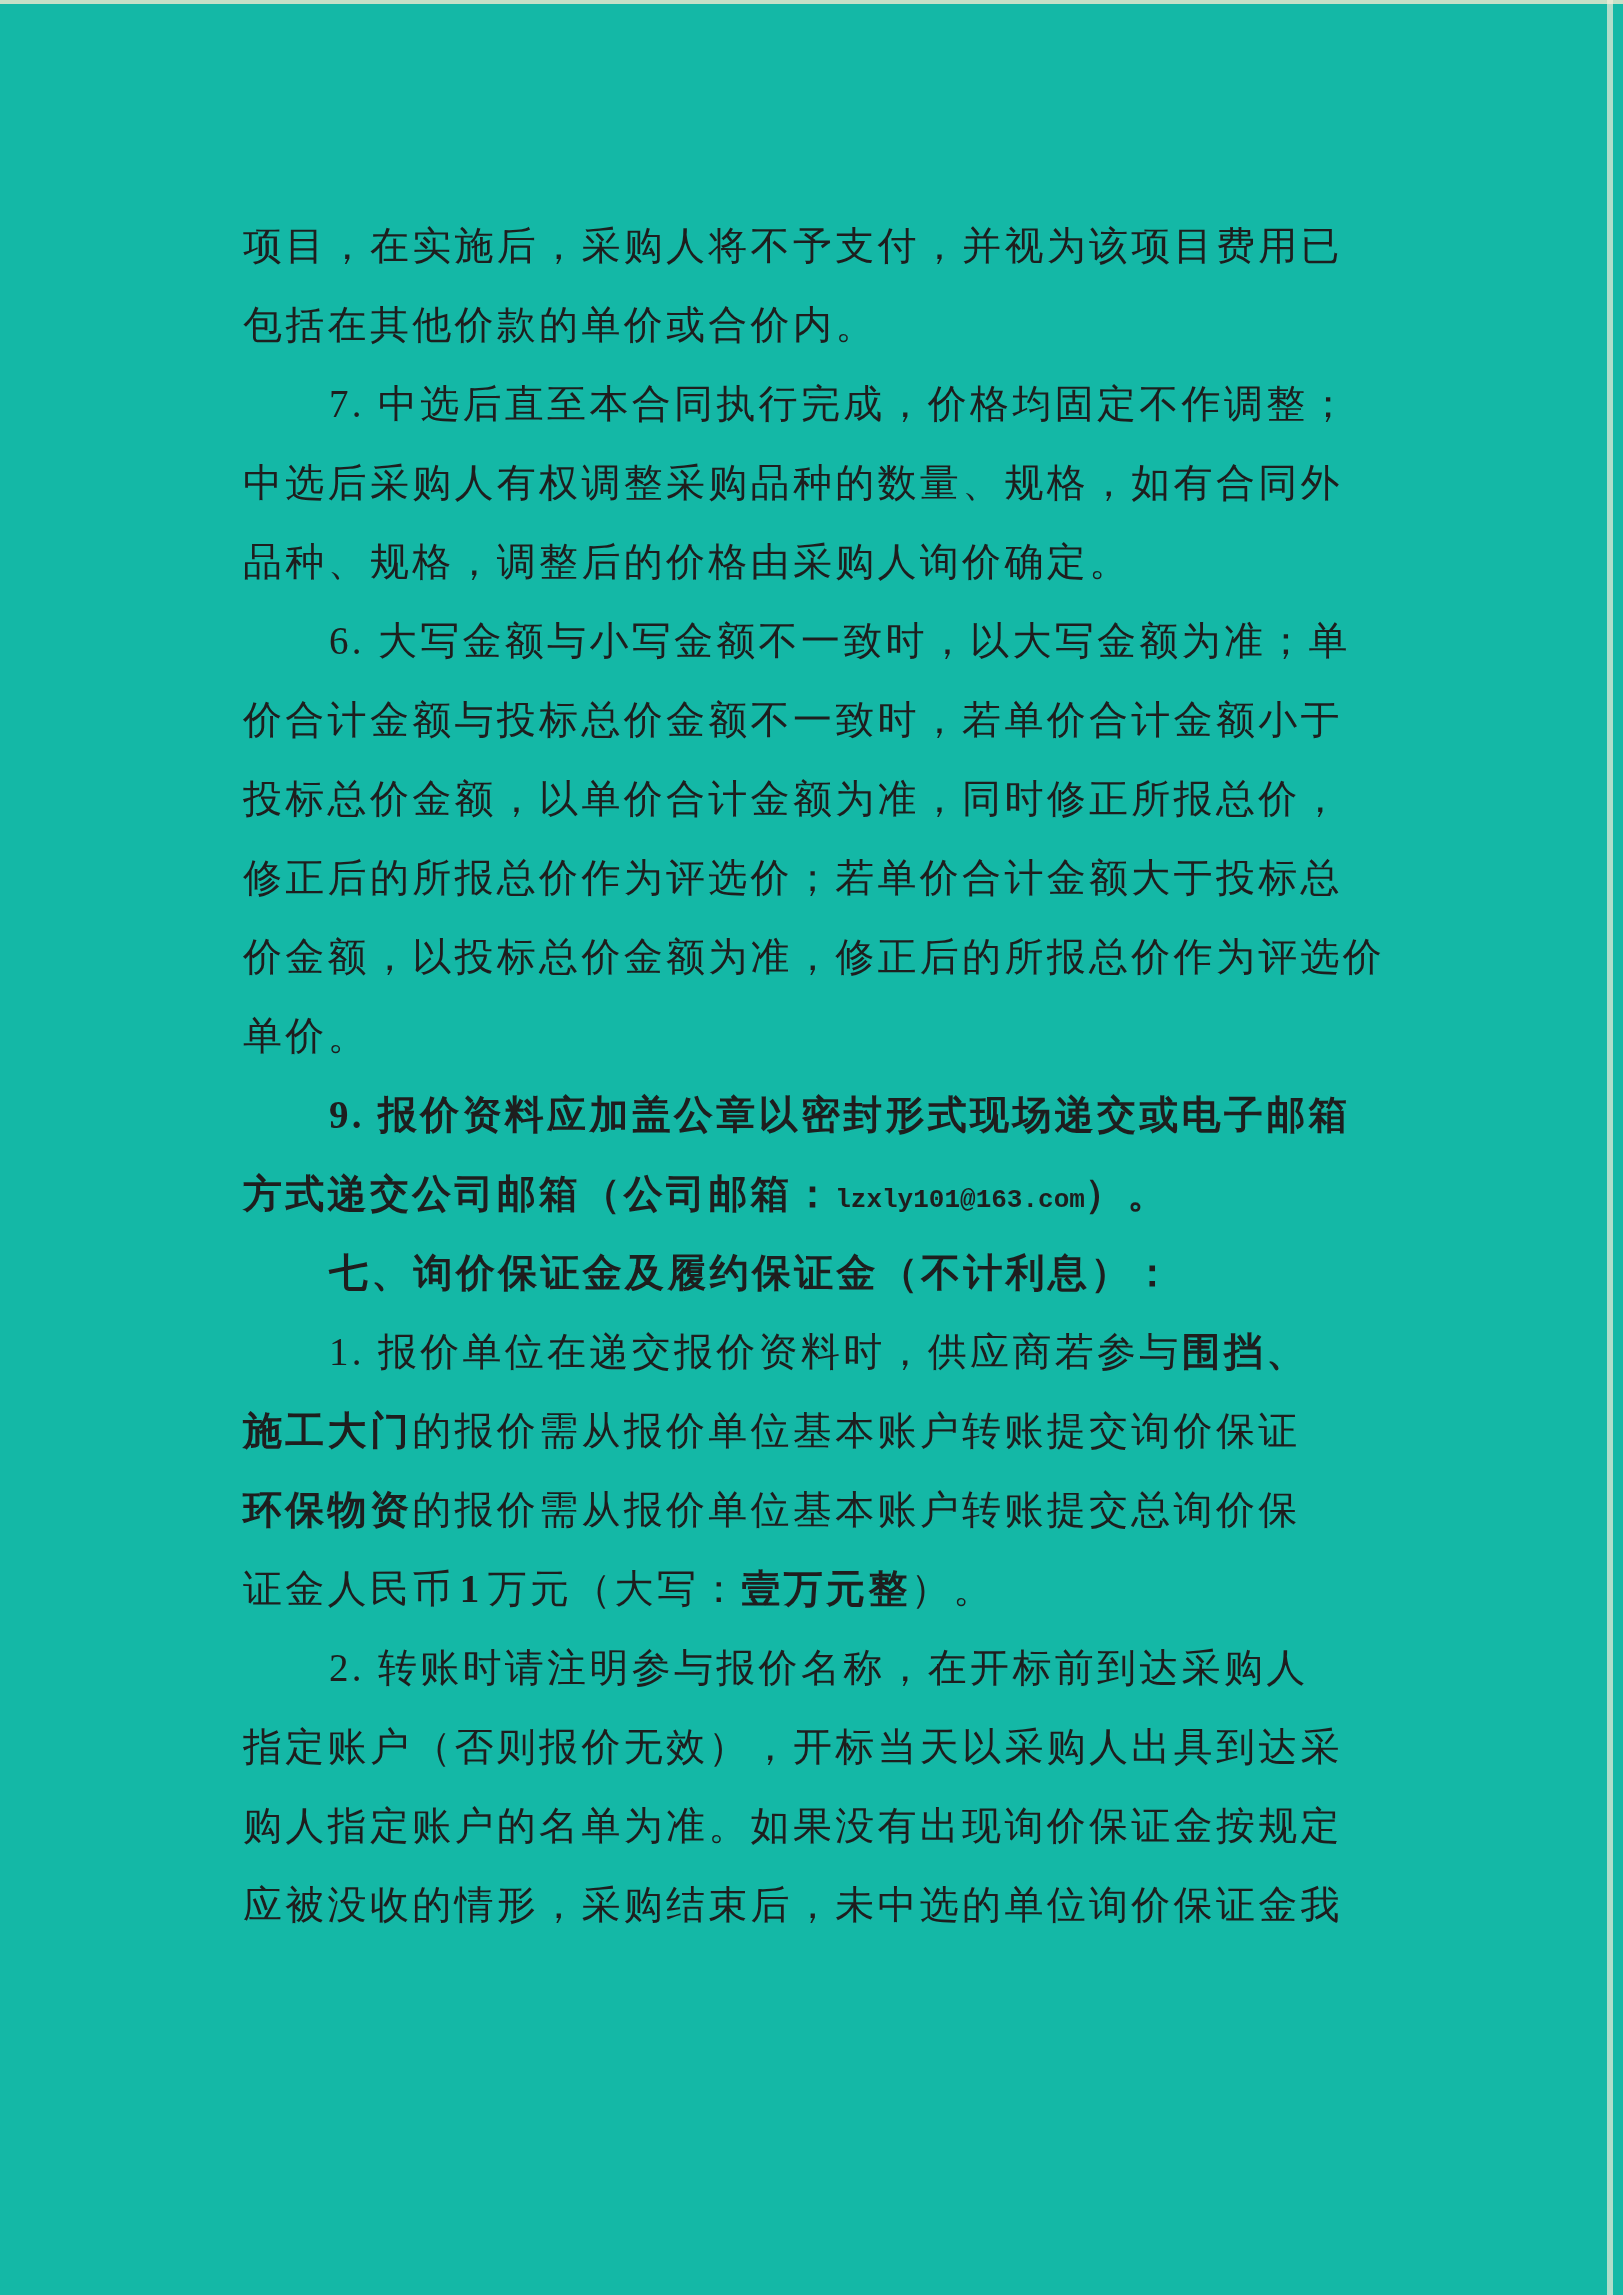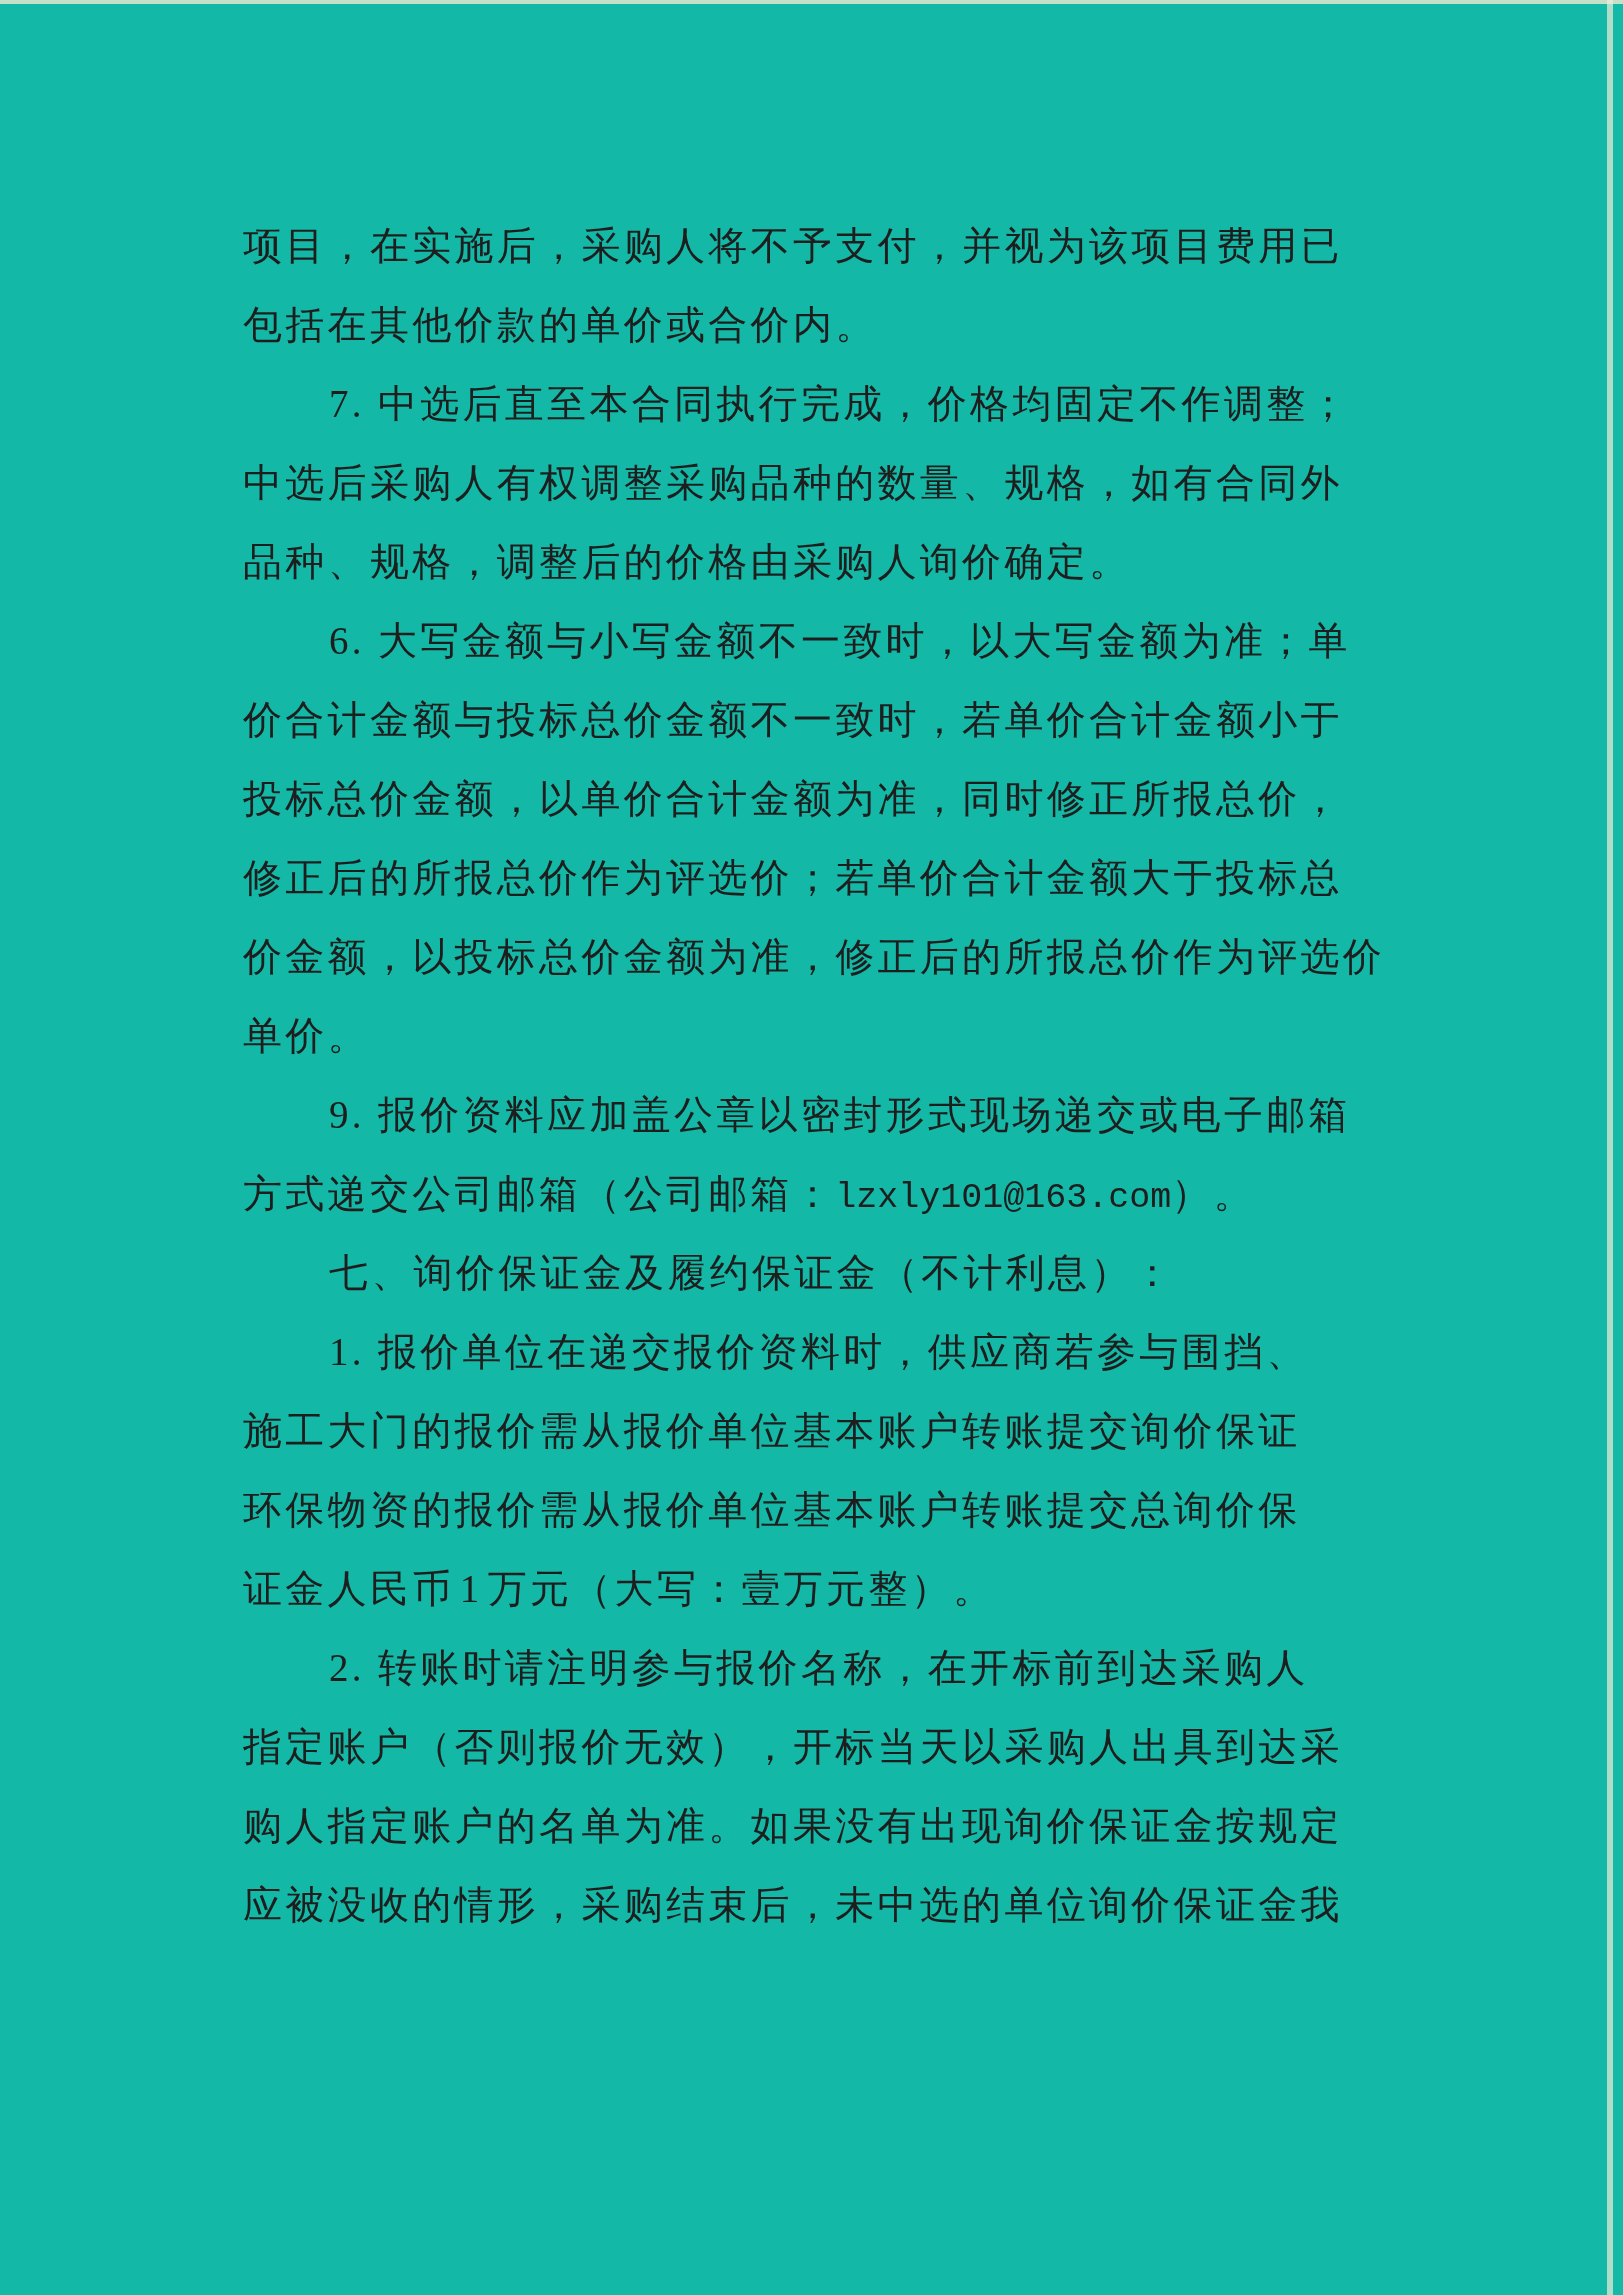--- a/index.html
+++ b/index.html
@@ -48,24 +48,24 @@
     line-height: 79px;
     white-space: nowrap;
     font-size: 39px;
     letter-spacing: 3.3px;
     font-weight: normal;
   }
   .line.indent {
     padding-left: 86px;
   }
   .seg { display: inline; }
-  .seg.bold { font-weight: normal; }
+  .seg.bold { font-weight: bold; }
   .seg.mono {
     font-family: "Liberation Mono", "DejaVu Sans Mono", monospace;
-    font-size: 35px;
+    font-size: 26px;
     letter-spacing: 0;
   }
   .seg.num {
     margin: 0 5.2px;
   }
 </style>
 </head>
 <body>
 
 <div class="page" style="background: #14b8a6;">

